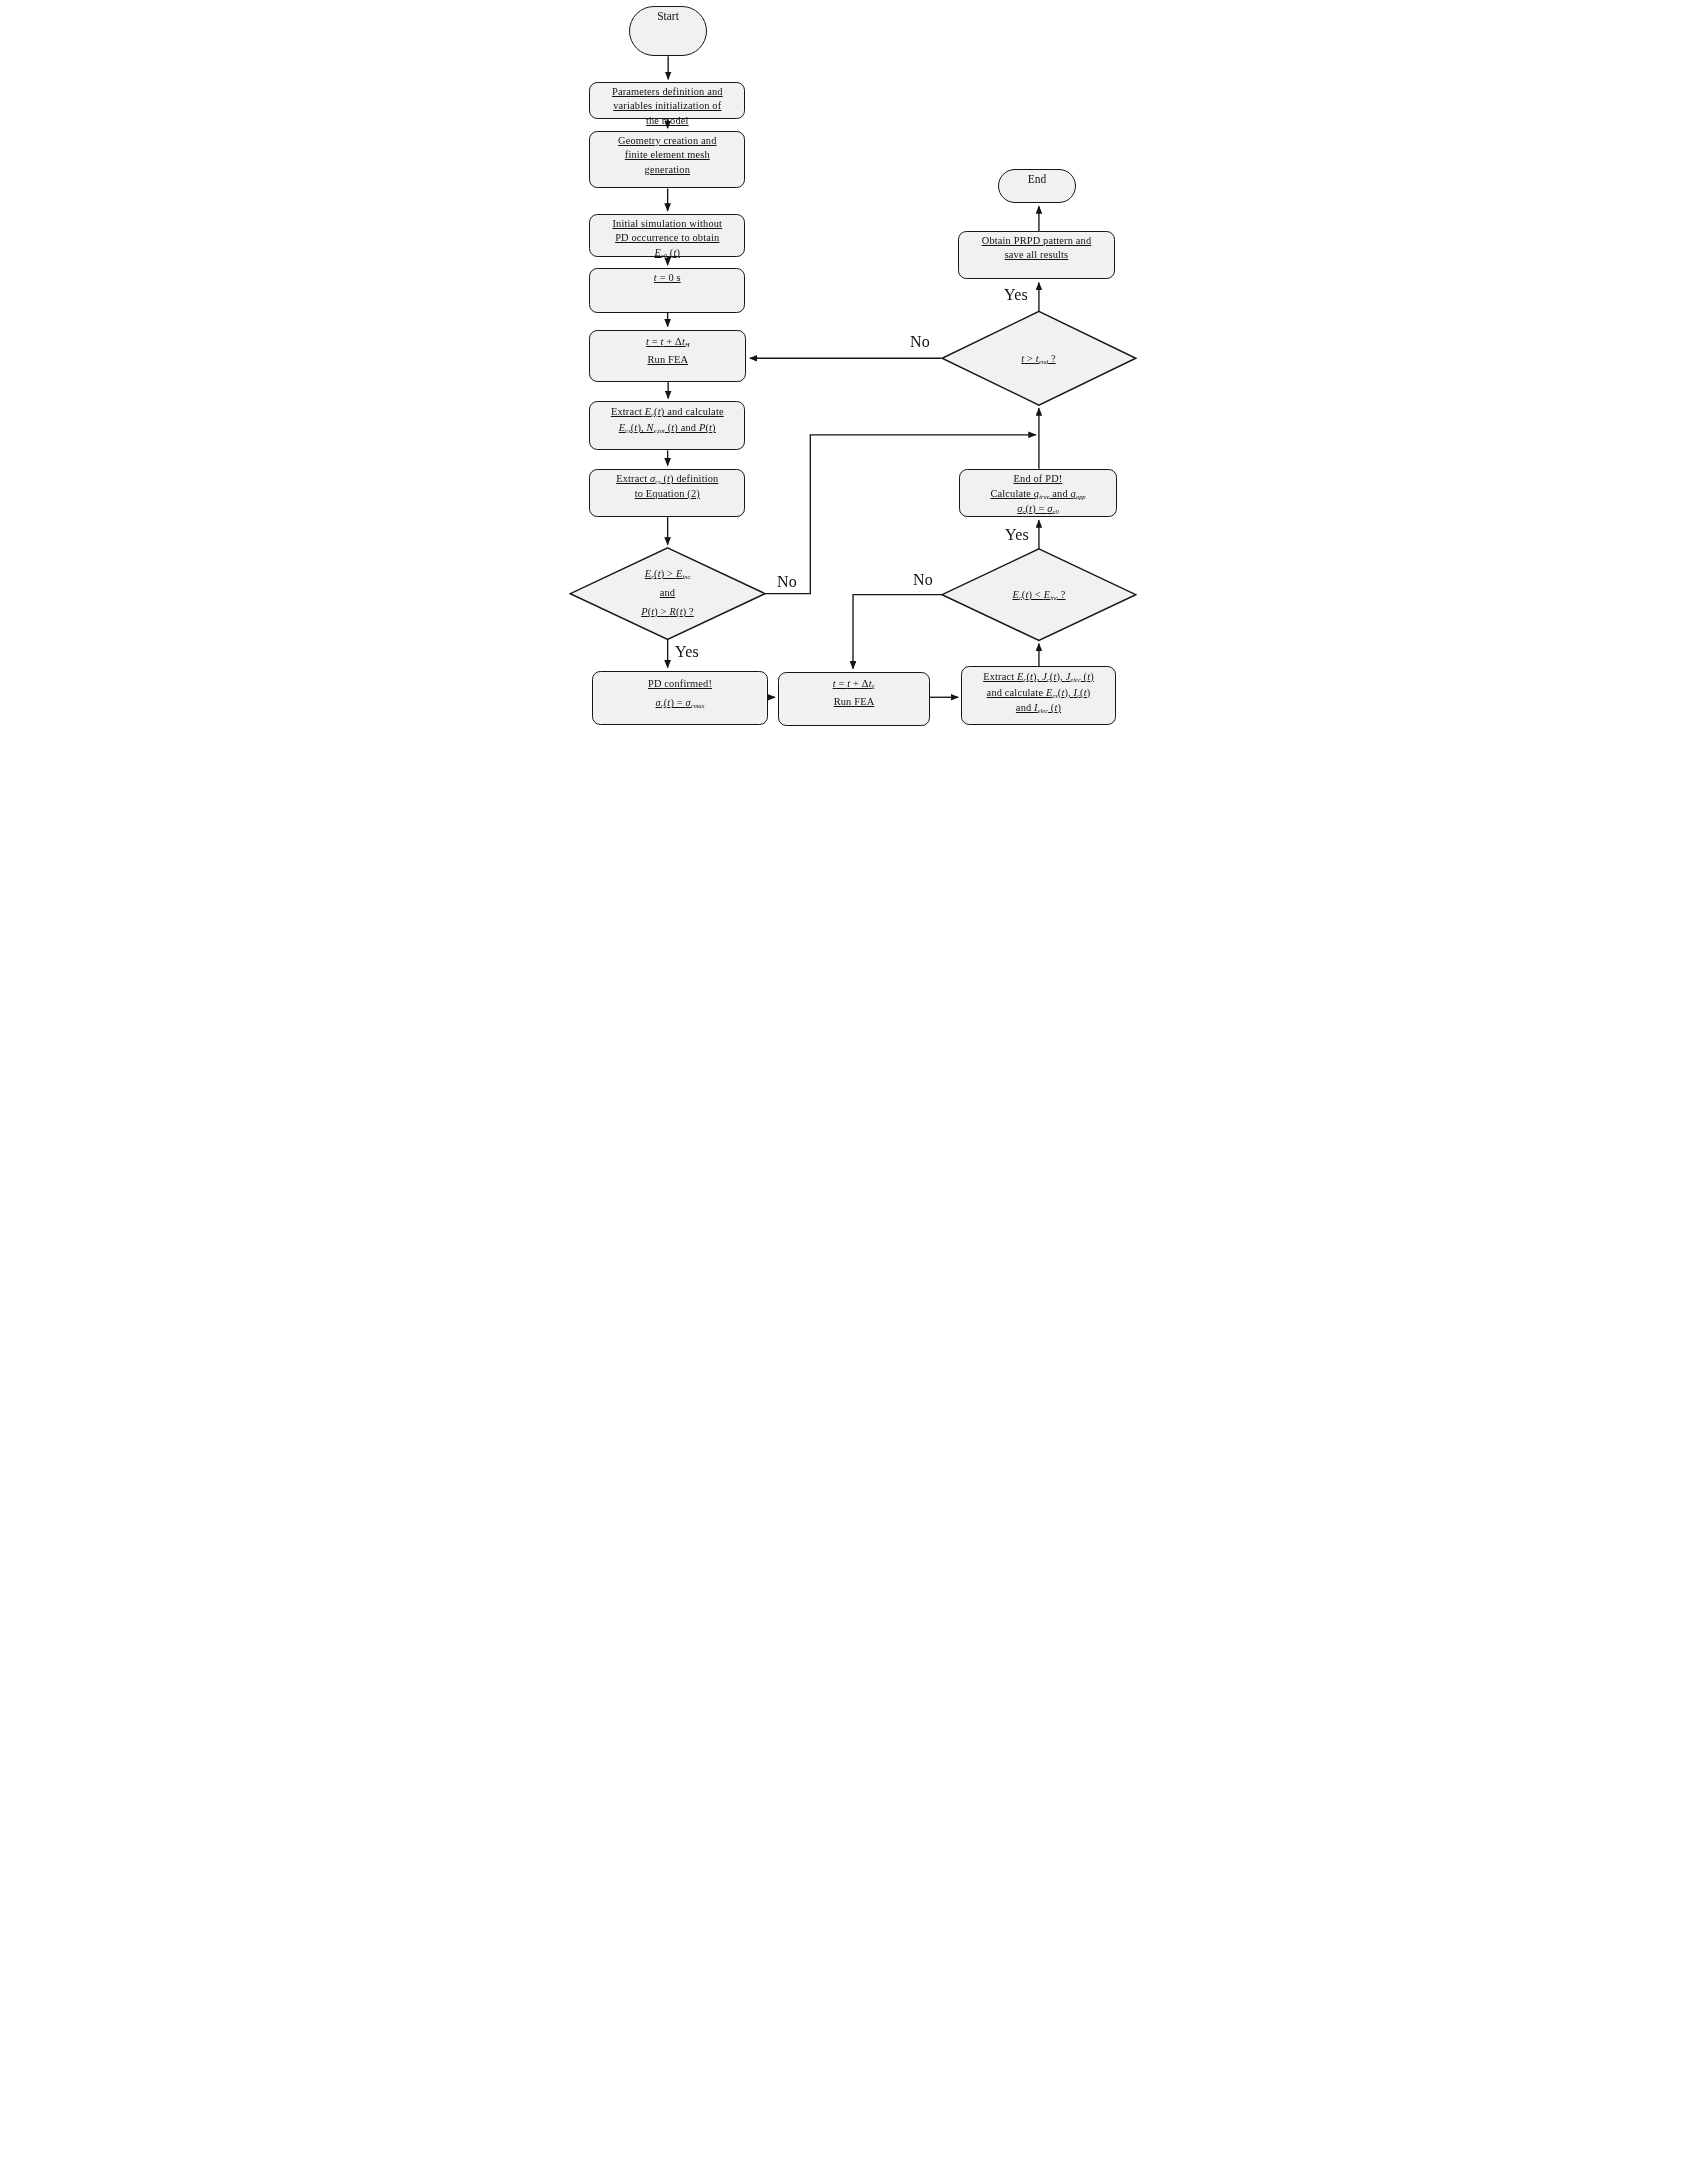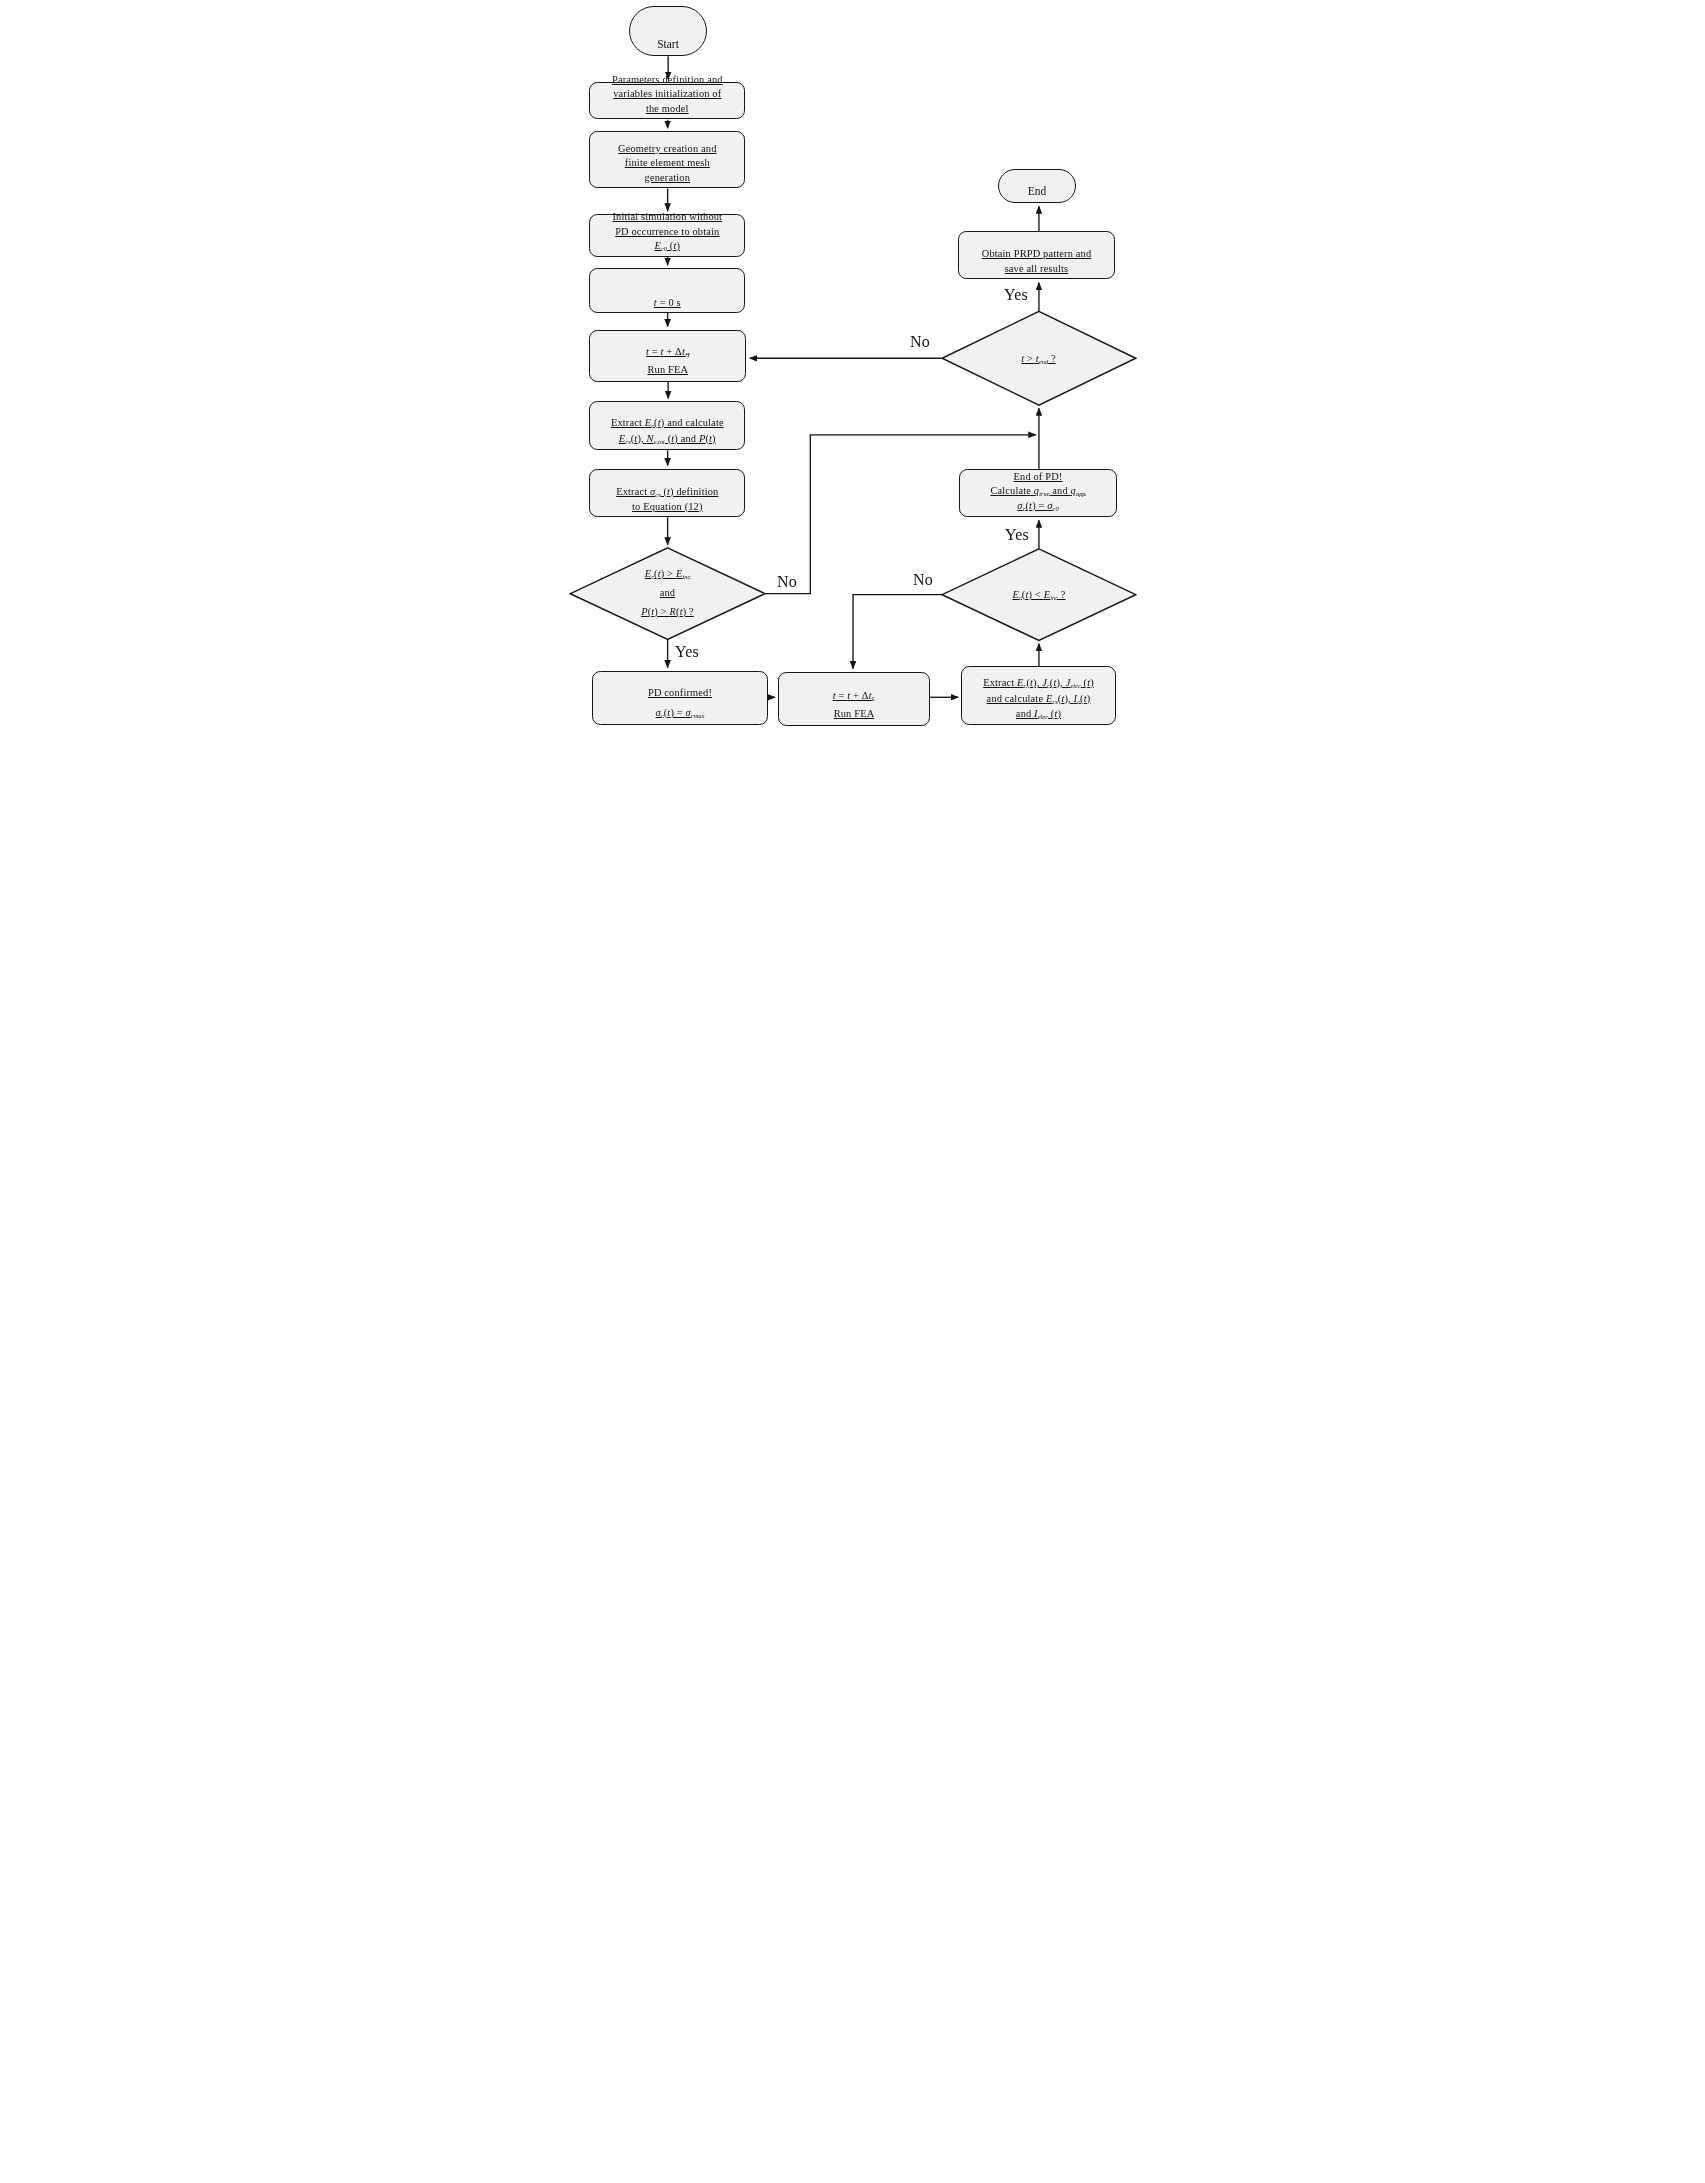--- a/index.html
+++ b/index.html
@@ -19,21 +19,21 @@
     color:var(--text);
   }
   #edges{position:absolute;left:0;top:0;width:100%;height:100%;z-index:1;}
   .edge{stroke:var(--arrow);stroke-width:2.6;fill:none;}
   .dshape{fill:var(--node-fill);stroke:var(--node-stroke);stroke-width:2.8;}
   .node{
     position:absolute;z-index:2;
     box-sizing:border-box;
     background:var(--node-fill);
     border:1.5px solid var(--node-stroke);
-    display:flex;flex-direction:column;justify-content:flex-end;align-items:center;
+    display:flex;flex-direction:column;justify-content:flex-start;align-items:center;
     text-align:center;
     font-size:10.4px;line-height:1.38;
     padding:2.1px 4.2px;
   }
   .box{border-radius:8.3px;}
   .oval{border-radius:31px;font-size:11.5px;}
   .dtext{
     position:absolute;z-index:3;
     display:flex;flex-direction:column;justify-content:center;align-items:center;
     text-align:center;font-size:10.4px;line-height:1.5;
@@ -119,21 +119,21 @@
   <div class="node box" id="node-t-step-h" style="left:21.3px;top:330px;width:157px;height:52px">
       <div class="tline"><span class="s-i">t</span><span> = </span><span class="s-i">t</span><span> + Δ</span><span class="s-i">t</span><span class="s-sub">H</span></div>
       <div class="tline"><span>Run FEA</span></div>
     </div>
   <div class="node box" id="node-extract-high" style="left:21.3px;top:401px;width:156px;height:49px">
       <div class="tline"><span>Extract </span><span class="s-i">E</span><span class="s-sub">c</span><span>(</span><span class="s-i">t</span><span>) and calculate</span></div>
       <div class="tline"><span class="s-i">E</span><span class="s-sub">cs</span><span>(</span><span class="s-i">t</span><span>), </span><span class="s-i">N</span><span class="s-sub">e,tot</span><span> (</span><span class="s-i">t</span><span>) and </span><span class="s-i">P</span><span>(</span><span class="s-i">t</span><span>)</span></div>
     </div>
   <div class="node box" id="node-update-sigma" style="left:21.3px;top:469px;width:156px;height:48px">
       <div class="tline"><span>Extract </span><span class="s-i">σ</span><span class="s-sub">cs</span><span> (</span><span class="s-i">t</span><span>) definition</span></div>
-      <div class="tline"><span>to Equation (12)</span></div>
+      <div class="tline"><span>to Equation (2)</span></div>
     </div>
   <div class="node box" id="node-pd-confirmed" style="left:24px;top:671px;width:176px;height:54px">
       <div class="tline"><span>PD confirmed!</span></div>
       <div class="tline"><span class="s-i">σ</span><span class="s-sub">c</span><span>(</span><span class="s-i">t</span><span>) = </span><span class="s-i">σ</span><span class="s-sub">cmax</span></div>
     </div>
   <div class="node box" id="node-t-step-l" style="left:210px;top:672px;width:152px;height:54px">
       <div class="tline"><span class="s-i">t</span><span> = </span><span class="s-i">t</span><span> + Δ</span><span class="s-i">t</span><span class="s-sub">L</span></div>
       <div class="tline"><span>Run FEA</span></div>
     </div>
   <div class="node box" id="node-extract-low" style="left:393px;top:666px;width:155px;height:59px">

